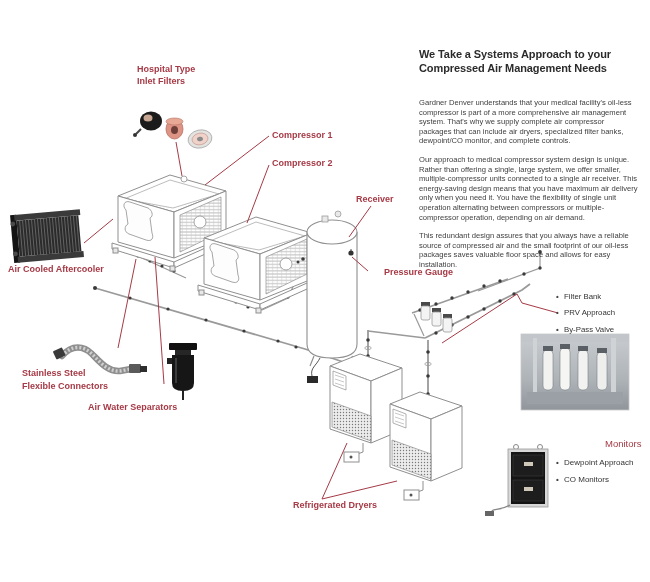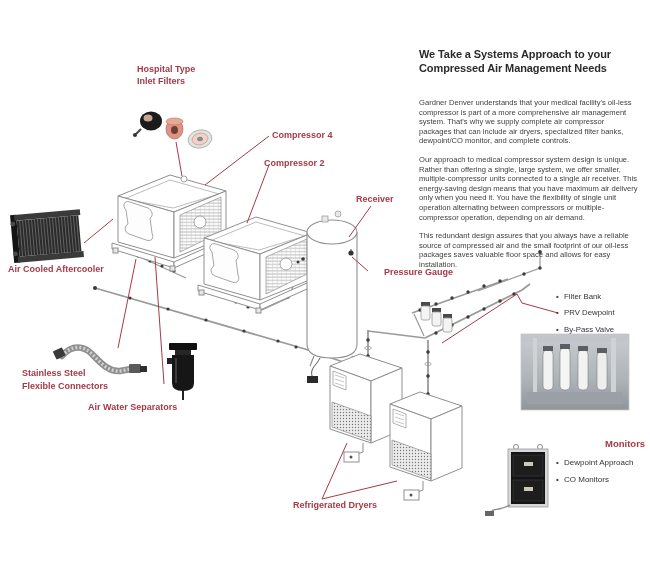--- a/index.html
+++ b/index.html
@@ -8,21 +8,21 @@
   #diagram-svg{position:absolute;left:0;top:0;}
   .lbl{position:absolute;font-weight:bold;font-size:9px;line-height:12px;color:#a63a46;
        white-space:pre-line;}
   .article{position:absolute;left:419px;top:48px;width:219px;color:#3e3e3e;}
   .article h1{margin:0 0 23px 0;font-size:11px;line-height:13.5px;color:#2b2b2b;
               white-space:pre-line;letter-spacing:-0.1px;}
   .article p{margin:0 0 9px 0;font-size:7.6px;line-height:9.6px;}
   .callout{position:absolute;font-size:7.8px;color:#333;}
   .callout .item{display:flex;align-items:flex-start;height:16.3px;}
   .callout .dot{width:8px;font-weight:bold;color:#444;}
-  .mon-title{position:absolute;left:561px;top:438px;font-weight:bold;font-size:9.5px;color:#a63a46;padding-left:44px;}
+  .mon-title{position:absolute;left:561px;top:438px;font-weight:normal;font-size:9.5px;color:#a63a46;padding-left:44px;}
   .mon-list .item{height:17px;font-size:8px;}
 </style>
 </head>
 <body>
 
 <div id="page">
 
   <svg id="diagram-svg" width="650" height="582" viewBox="0 0 650 582">
     <defs>
       <pattern id="grille" width="4.5" height="3.2" patternUnits="userSpaceOnUse">
@@ -248,38 +248,38 @@
       <path d="M136,259 L118,348"></path>
       <path d="M155,257 L164,384"></path>
       <path d="M322,499 L347,443"></path>
       <path d="M322,499 L397,481"></path>
       <path d="M442,343 L517,294 L522,303 L558,313"></path>
     </g>
   </svg>
 
   <div class="lbl" style="left:137px;top:63px;">Hospital Type
 Inlet Filters</div>
-  <div class="lbl" style="left:272px;top:129px;">Compressor 4</div>
-  <div class="lbl" style="left:264px;top:157px;text-align:right;">Compressor 2</div>
+  <div class="lbl" style="left:272px;top:129px;">Compressor 1</div>
+  <div class="lbl" style="left:272px;top:157px;text-align:right;">Compressor 2</div>
   <div class="lbl" style="left:356px;top:193px;">Receiver</div>
   <div class="lbl" style="left:8px;top:263px;">Air Cooled Aftercooler</div>
   <div class="lbl" style="left:368px;top:266px;margin-left:16px;">Pressure Gauge</div>
   <div class="lbl" style="left:22px;top:319px;line-height:13px;margin-top:48px;">Stainless Steel
 Flexible Connectors</div>
   <div class="lbl" style="left:88px;top:401px;text-align:right;">Air Water Separators</div>
   <div class="lbl" style="left:293px;top:499px;">Refrigerated Dryers</div>
 
   <div class="callout" style="left:556px;top:292px;">
     <div class="item">
       <span class="dot">•</span>
       <span>Filter Bank</span>
     </div>
     <div class="item">
       <span class="dot">•</span>
-      <span>PRV Dewpoint</span>
+      <span>PRV Approach</span>
     </div>
     <div class="item">
       <span class="dot">•</span>
       <span>By-Pass Valve</span>
     </div>
   </div>
 
   <div class="mon-title">Monitors</div>
   <div class="callout mon-list" style="left:556px;top:458px;">
     <div class="item">

